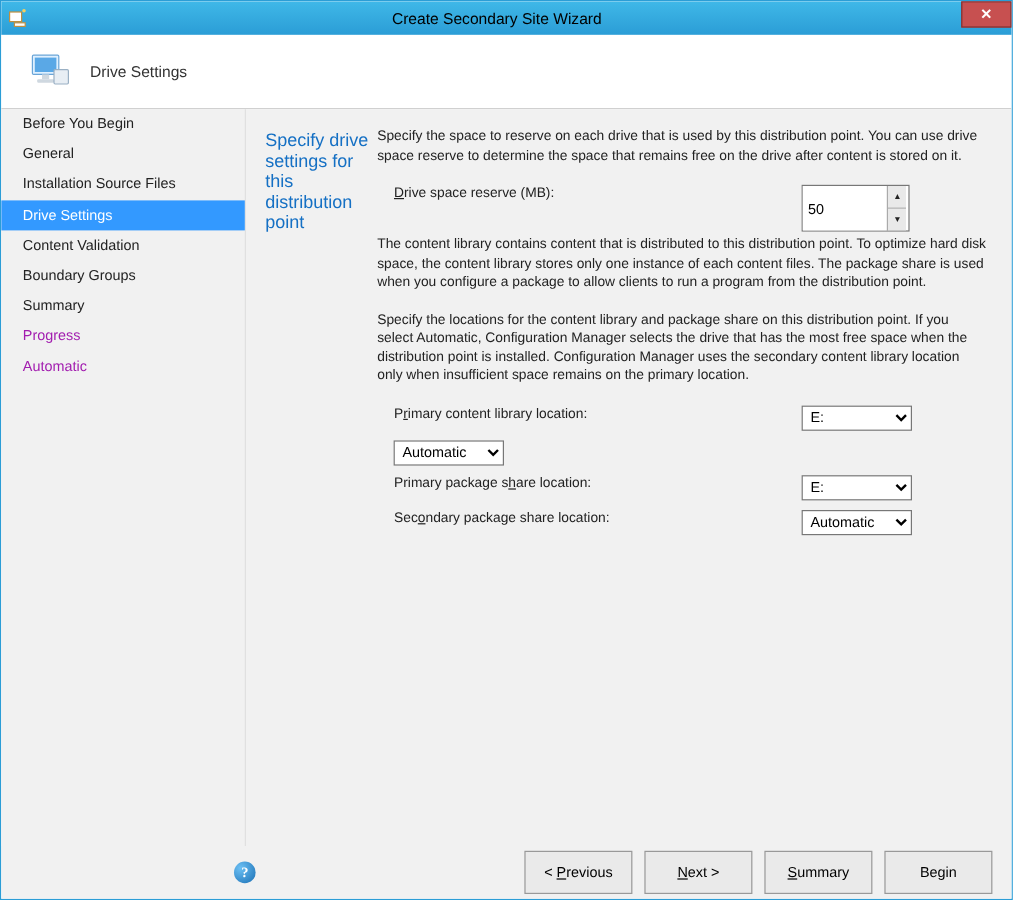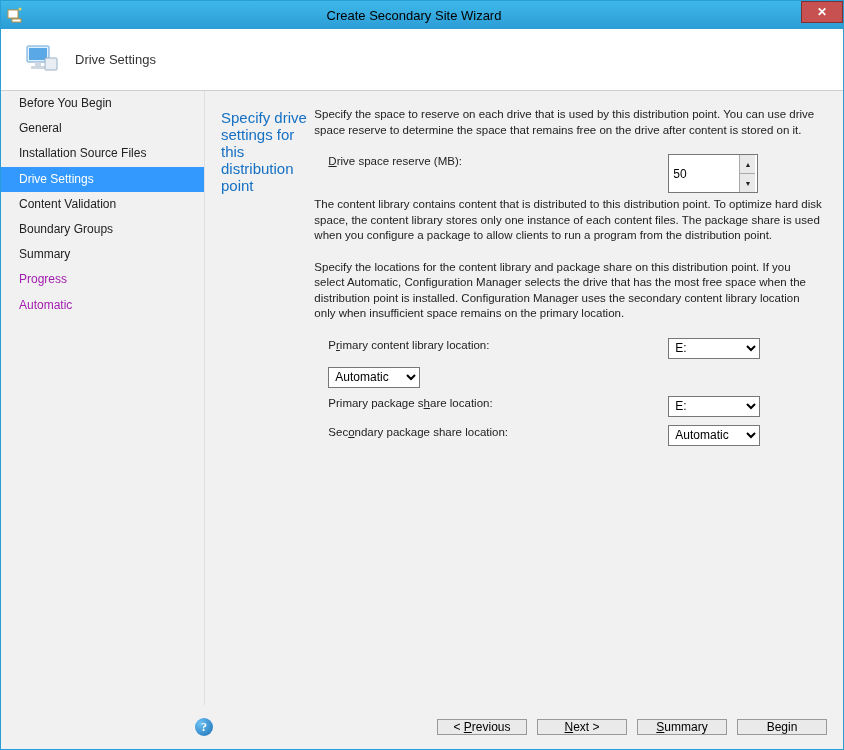--- a/index.html
+++ b/index.html
@@ -183,21 +183,21 @@
     width: 18px; height: 18px;
     border-radius: 50%;
     background: radial-gradient(circle at 30% 30%, #6cc0f4, #1a6fb4);
     display: flex; align-items: center; justify-content: center;
     color: #fff; font-weight: bold; font-size: 12px;
     cursor: pointer;
     font-family: Georgia, serif;
   }
   .footer button {
     min-width: 90px;
-    height: 16px;
+    height: 36px;
     border: 1px solid #999;
     background: #eaeaea;
     font-size: 12px;
     cursor: pointer;
     padding: 0 8px;
   }
 </style>
 </head>
 <body>
 

